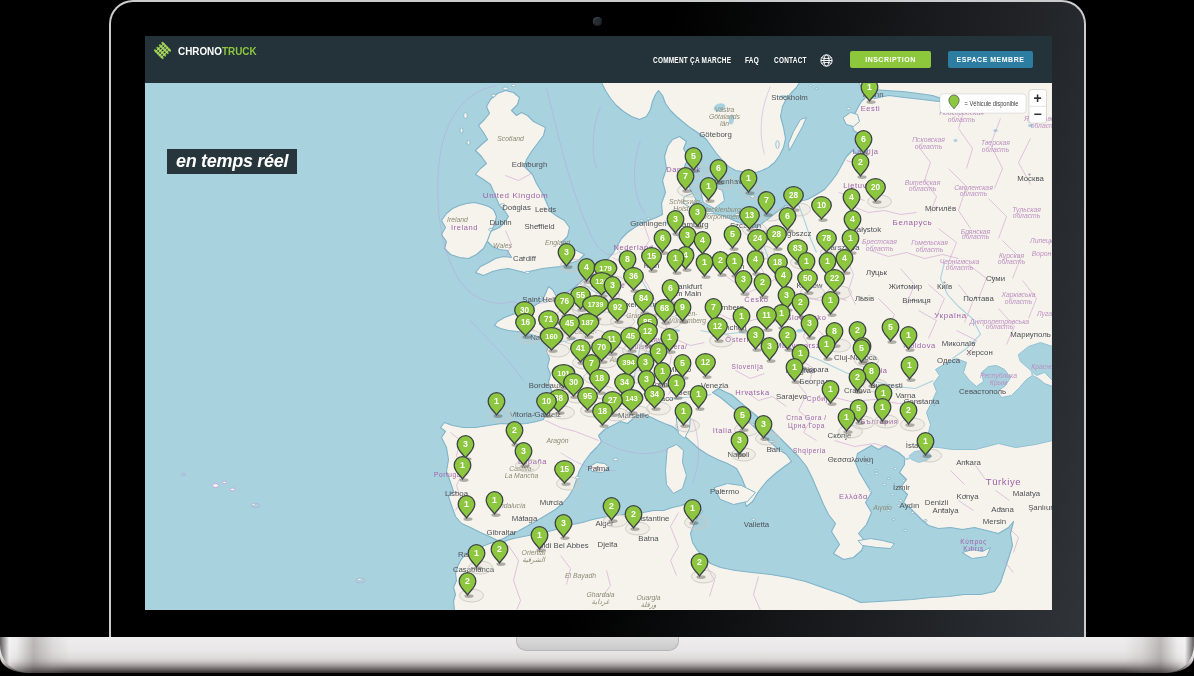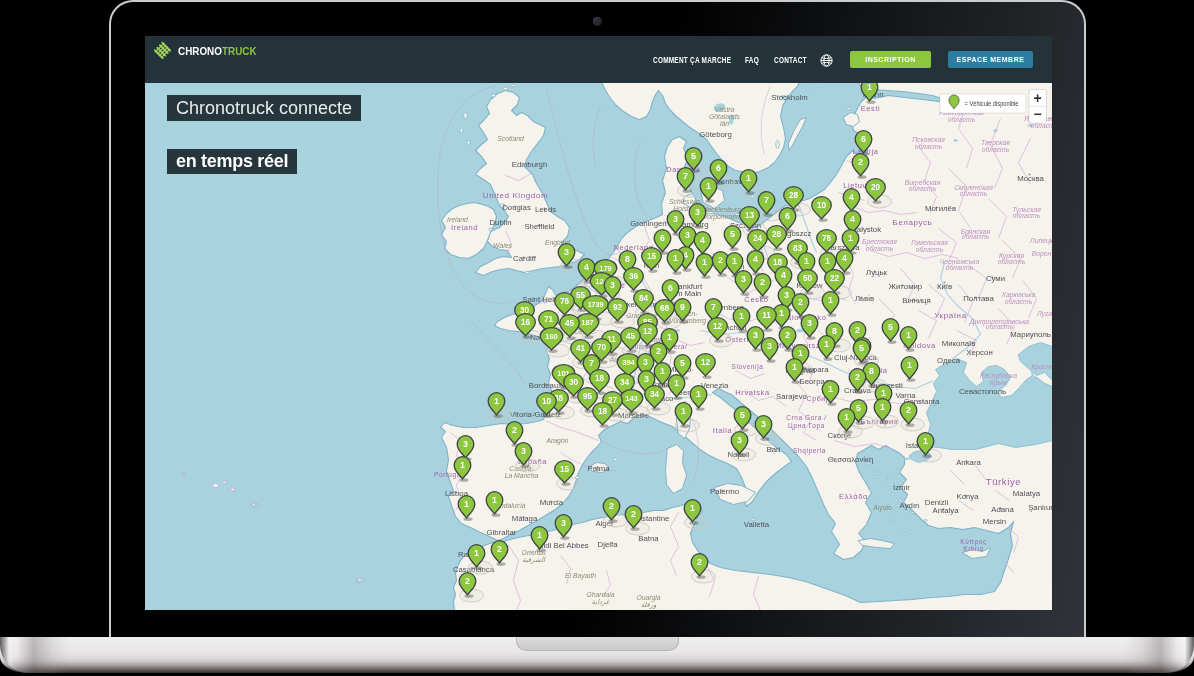--- a/index.html
+++ b/index.html
@@ -12,21 +12,21 @@
 .nav-x{position:absolute;top:19px;color:#fff;font-size:8.5px;font-weight:bold;letter-spacing:0.3px;transform:scaleX(0.76);transform-origin:left center;white-space:nowrap;}
 .n1{left:508.5px;}.n2{left:600px;}.n3{left:629.5px;}
 .globe{position:absolute;right:219px;top:16.5px;}
 .btn{position:absolute;top:15px;height:17px;line-height:17px;text-align:center;color:#fff;font-size:7px;font-weight:bold;letter-spacing:0.5px;border-radius:2px;}
 .btn.g{left:705.5px;width:81px;background:#8dc73c;}
 .btn.b{left:803.5px;width:85px;background:#2d7da1;}
 .map{position:absolute;left:0;top:46.5px;width:907px;height:528px;}
 .obox{position:absolute;background:rgba(32,45,51,0.95);color:#e9ecec;font-size:18px;padding:0 9px;white-space:nowrap;}
 .b1{left:22.5px;top:12.5px;height:26px;line-height:27px;}
 .b2{left:22.5px;top:38.5px;height:27.5px;line-height:28px;}
-.b3{left:22.5px;top:66px;height:25.5px;line-height:25px;font-weight:bold;color:#fff;letter-spacing:-0.3px;}
+.b3{left:22.5px;top:66px;height:25.5px;line-height:25px;font-weight:bold;color:#fff;letter-spacing:-0.3px;font-style:italic;}
 .base{position:absolute;left:0;top:637px;width:1194px;height:36px;background:linear-gradient(#efeeee 0%,#e8e6e6 40%,#dedbdb 58%,#ccc6c7 68%,#a8a1a2 78%,#7e7778 86%,#595354 93%,#413b3c 97%,#332d2e 100%);border-radius:0 0 28px 28px / 0 0 16px 16px;}
 .base::before{content:"";position:absolute;left:0;top:0;width:70px;height:100%;border-radius:0 0 0 28px;background:linear-gradient(to right,rgba(70,66,67,0.85) 0%,rgba(248,248,248,0.55) 13%,rgba(240,238,238,0.3) 24%,rgba(110,104,105,0.4) 48%,rgba(150,145,146,0.18) 75%,rgba(150,145,146,0) 100%);}
 .base::after{content:"";position:absolute;right:0;top:0;width:70px;height:100%;border-radius:0 0 28px 0;background:linear-gradient(to left,rgba(70,66,67,0.85) 0%,rgba(248,248,248,0.55) 13%,rgba(240,238,238,0.3) 24%,rgba(110,104,105,0.4) 48%,rgba(150,145,146,0.18) 75%,rgba(150,145,146,0) 100%);}
 .notch{position:absolute;left:516px;top:637px;width:163px;height:13.5px;background:linear-gradient(#dcdcdc,#cbcaca);border:1px solid #b8b7b7;border-top:none;border-radius:0 0 10px 10px;box-sizing:border-box;}
 
 .lc{fill:#9c62a8;letter-spacing:0.6px;}
 .lt{fill:#4e5156;font-size:7.8px;}
 .li{fill:#8b8b76;font-size:6.8px;font-style:italic;}
 .lo{fill:#bb8fc0;font-size:6.8px;font-style:italic;}
 .lg{fill:#3c3c3c;font-size:7.6px;}
@@ -1246,18 +1246,17 @@
 <g transform="translate(953.5,100) scale(0.62)">
               <path d="M0,13.5 C-3.2,8.8 -8.3,5.6 -8.3,-0.3 A8.3,8.6 0 1 1 8.3,-0.3 C8.3,5.6 3.2,8.8 0,13.5 Z" fill="#8dc63f" stroke="#3e4447" stroke-width="1.1"></path>
             </g>
 <text x="964" y="105" class="lg" textLength="54" lengthAdjust="spacingAndGlyphs">= Véhicule disponible</text>
 <rect x="1028.5" y="89" width="17.5" height="33.5" rx="2.5" fill="#ffffff" stroke="rgba(0,0,0,0.15)" stroke-width="0.8"></rect>
 <line x1="1029" y1="105.8" x2="1045.5" y2="105.8" stroke="#ddd" stroke-width="0.8"></line>
 <text x="1037.2" y="102.2" font-size="14" font-weight="bold" fill="#333" text-anchor="middle">+</text>
 <text x="1037.2" y="118.6" font-size="14" font-weight="bold" fill="#333" text-anchor="middle">−</text>
 </g>
 </svg>
-    <div class="obox b1">Chronotruck connecte</div>
     <div class="obox b3">en temps réel</div>
   </div>
 </div>
 <div class="base"></div>
 <div class="notch"></div>
 </div>
 </body></html>

